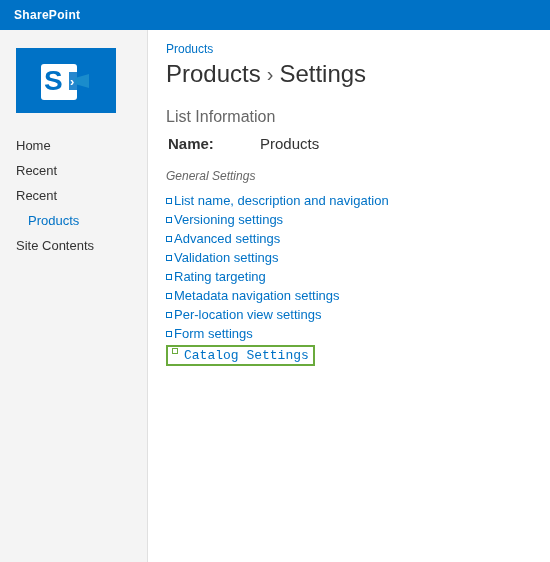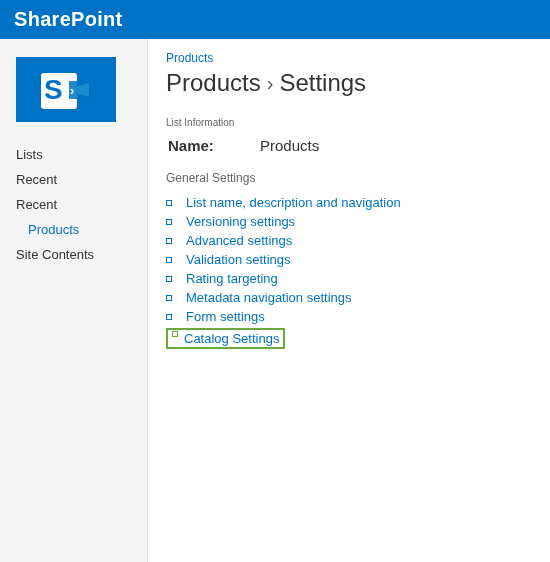--- a/index.html
+++ b/index.html
@@ -16,21 +16,21 @@
       min-height: 562px;
       background: #fff;
       box-shadow: 0 2px 8px rgba(0,0,0,0.3);
       display: flex;
       flex-direction: column;
     }
     .title-bar {
       background: #0072c6;
       color: #fff;
       padding: 8px 14px;
-      font-size: 20px;
+      font-size: 12px;
       font-weight: 600;
       letter-spacing: 0.3px;
     }
     .content-area {
       display: flex;
       flex: 1;
     }
     
     .sidebar {
       width: 148px;
@@ -85,21 +85,21 @@
       display: flex;
       align-items: center;
       gap: 6px;
     }
     .page-title .arrow {
       color: #555;
       font-size: 20px;
       font-weight: 300;
     }
     .section-label {
-      font-size: 10px;
+      font-size: 16px;
       color: #666;
       margin-bottom: 6px;
       margin-top: 20px;
     }
     .info-table {
       width: 100%;
       margin-bottom: 14px;
       font-size: 15px;
     }
     .info-table tr td:first-child {
@@ -109,50 +109,52 @@
       padding: 1px 0;
     }
     .info-table tr td:last-child {
       color: #333;
     }
     .general-settings-label {
       font-size: 12px;
       color: #666;
       margin-bottom: 8px;
       margin-top: 4px;
+      font-style: italic;
     }
     .settings-list {
       list-style: none;
       font-size: 13px;
     }
     .settings-list li {
       display: flex;
       align-items: center;
       padding: 2px 0;
-      gap: 14px;
+      gap: 2px;
     }
     .settings-list li .bullet {
       width: 6px;
       height: 6px;
       border: 1px solid #0072c6;
       display: inline-block;
       flex-shrink: 0;
     }
     .settings-list li a {
       color: #0072c6;
       text-decoration: none;
       cursor: pointer;
       font-size: 13px;
     }
     .catalog-item {
       border: 2px solid #6aaa3c;
       padding: 1px 4px;
       display: inline-flex;
       align-items: flex-start;
       gap: 6px;
+      font-family: Liberation Mono, monospace;
     }
     .catalog-item .bullet {
       border-color: #6aaa3c !important;
     }
     .catalog-item a {
       color: #0072c6 !important;
     }
   </style>
 </head>
 <body>
@@ -169,21 +171,21 @@
       <div class="sidebar-logo">
         <svg class="sharepoint-s" viewBox="0 0 55 50">
           <rect x="2" y="8" width="36" height="36" rx="3" fill="#fff"></rect>
           <text x="5" y="34" font-size="28" font-weight="bold" fill="#0072c6" font-family="Arial">S</text>
           <polygon points="30,16 48,16 48,34 30,34" fill="#0072c6" opacity="0.85"></polygon>
           <polygon points="36,22 50,18 50,32 36,28" fill="#1a8ccc"></polygon>
           <text x="31" y="30" font-size="13" font-weight="bold" fill="#fff" font-family="Arial">›</text>
         </svg>
       </div>
       <ul class="sidebar-nav">
-        <li>Lists</li>
+        <li>Home</li>
         <li>Recent</li>
         <li>Recent</li>
         <li class="indent">Products</li>
         <li>Site Contents</li>
       </ul>
     </div>
 
     <div class="main-content">
       <div class="breadcrumb">Products</div>
 
@@ -226,20 +228,24 @@
         <li>
           <span class="bullet"></span>
           <a>Rating targeting</a>
         </li>
         <li>
           <span class="bullet"></span>
           <a>Metadata navigation settings</a>
         </li>
         <li>
           <span class="bullet"></span>
+          <a>Per-location view settings</a>
+        </li>
+        <li>
+          <span class="bullet"></span>
           <a>Form settings</a>
         </li>
         <li>
           <span class="catalog-item">
             <span class="bullet" style="border-color:#6aaa3c;"></span>
             <a>Catalog Settings</a>
           </span>
         </li>
       </ul>
     </div>

